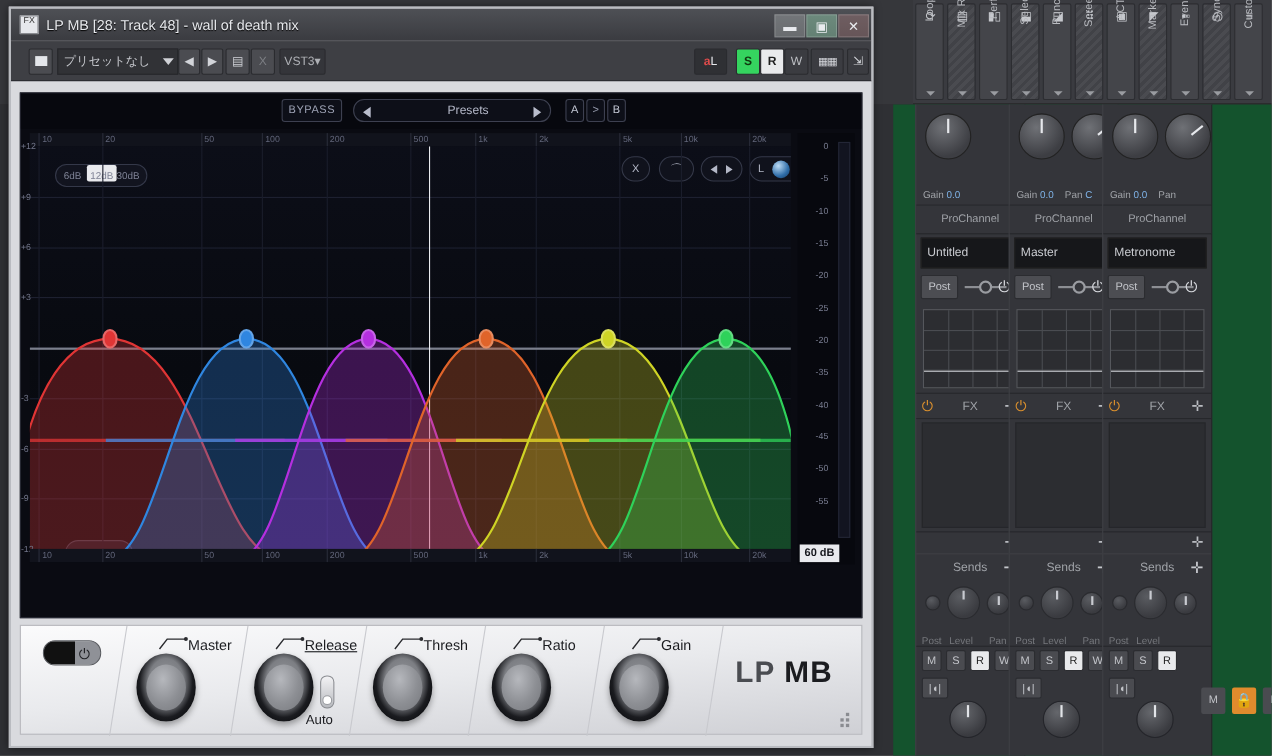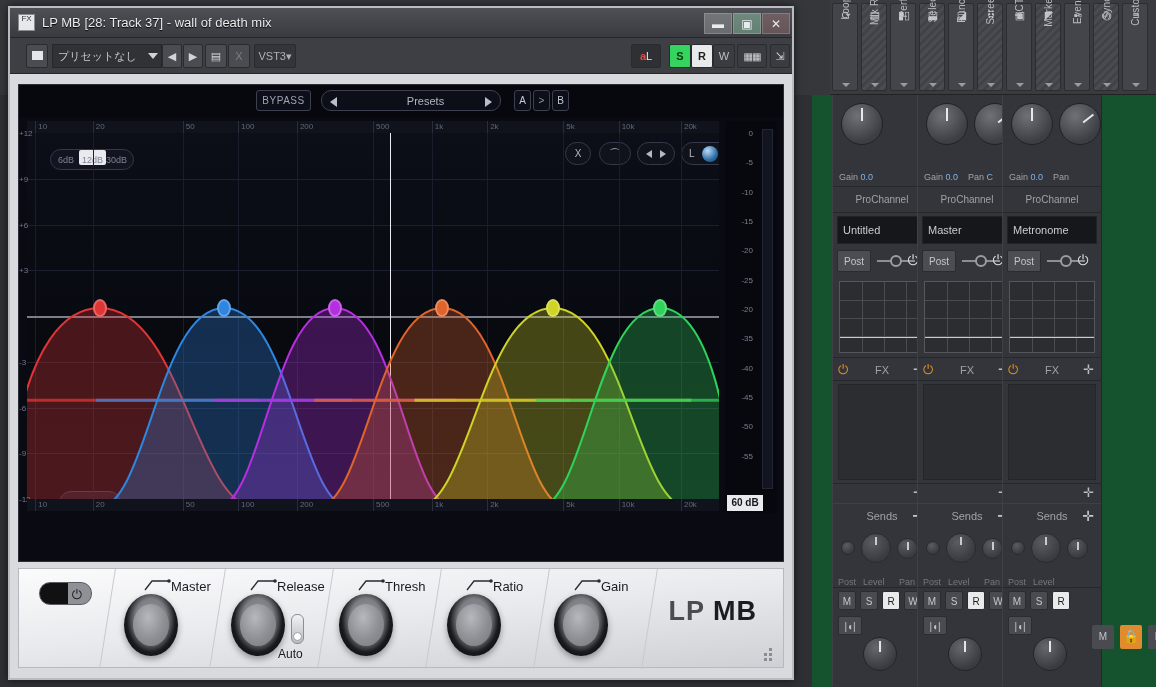--- a/index.html
+++ b/index.html
@@ -579,21 +579,21 @@
         <span class="lockbtn lock" style="left:28px;top:0">🔒</span>
         <span class="lockbtn" style="left:56px;top:0">M</span>
       </div>
     </div>
 </div>
 
 <div id="plugin-window">
 
   <div id="plugin-titlebar">
     <div class="ico">FX</div>
-    <div id="plugin-title">LP MB [28: Track 37] - wall of death mix</div>
+    <div id="plugin-title">LP MB [28: Track 48] - wall of death mix</div>
     <div class="wbtn" id="win-min">▬</div>
     <div class="wbtn" id="win-max">▣</div>
     <div class="wbtn" id="win-close">✕</div>
   </div>
 
   <div id="plugin-toolbar">
     <div class="tbtn" id="preset-icon">
         <span class="sq"></span>
       </div>
     <div id="preset-field">プリセットなし</div>
@@ -810,21 +810,21 @@
         <span class="knlabel" style="left: 152px; top: 10px;">Master</span>
         <span class="kpointer" style="left: 124px; top: 8px;">
           <svg width="28" height="14">
             <path d="M2 13 L9 4 L26 4" stroke="#2a2b2f" stroke-width="1.3" fill="none"></path>
             <circle cx="26" cy="4" r="1.8" fill="#2a2b2f"></circle>
           </svg>
         </span>
         <div class="kn" style="left: 212px; top: 25px;">
           <span class="cap"></span>
         </div>
-        <span class="knlabel" style="left: 258px; top: 10px;">Release</span>
+        <span class="knlabel" style="left: 258px; top: 10px; text-decoration: underline;">Release</span>
         <span class="kpointer" style="left: 230px; top: 8px;">
           <svg width="28" height="14">
             <path d="M2 13 L9 4 L26 4" stroke="#2a2b2f" stroke-width="1.3" fill="none"></path>
             <circle cx="26" cy="4" r="1.8" fill="#2a2b2f"></circle>
           </svg>
         </span>
         <div class="kn" style="left: 320px; top: 25px;">
           <span class="cap"></span>
         </div>
         <span class="knlabel" style="left: 366px; top: 10px;">Thresh</span>

